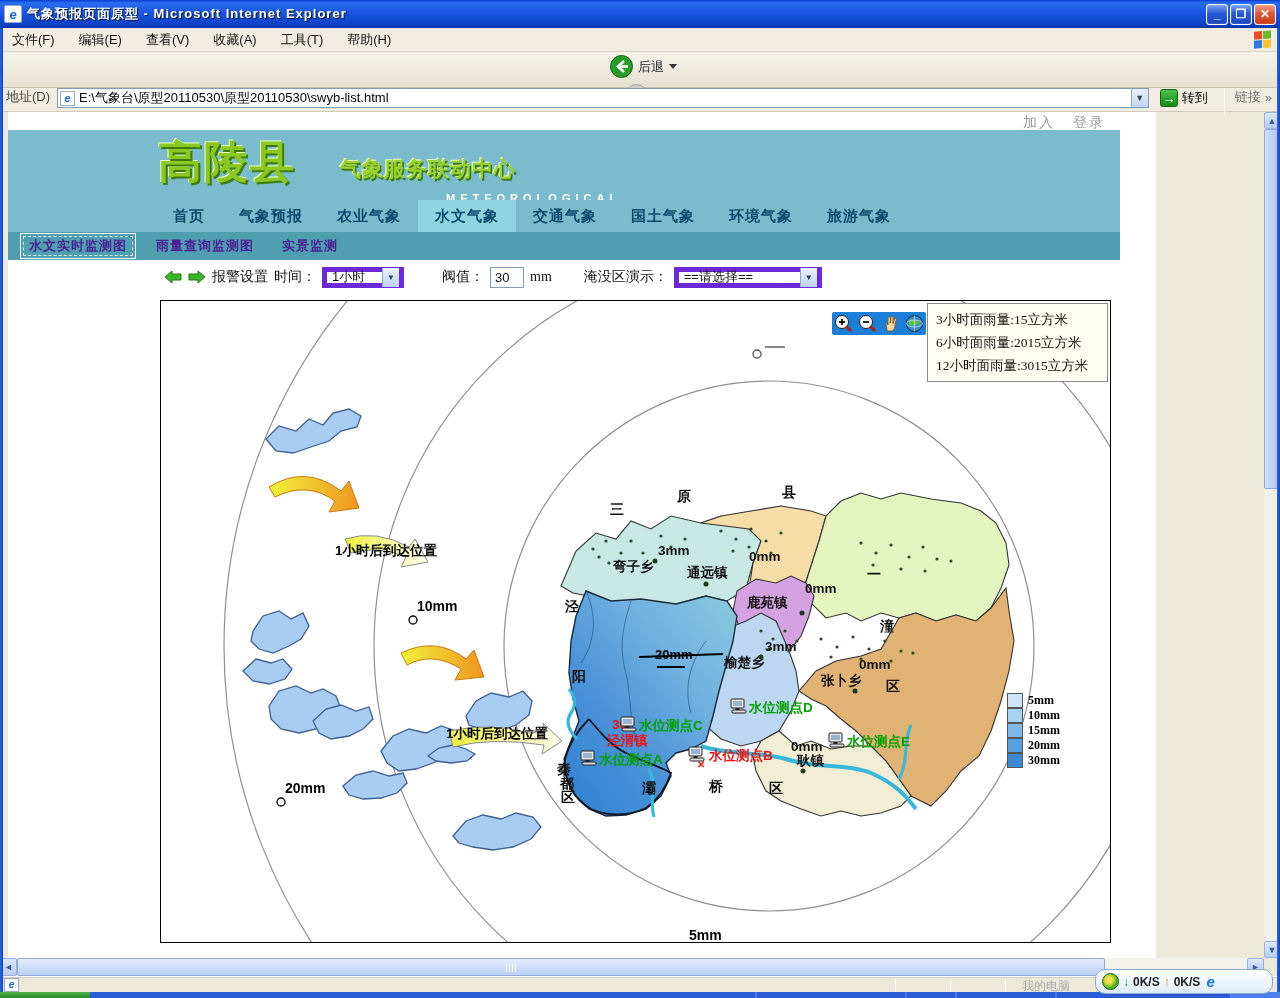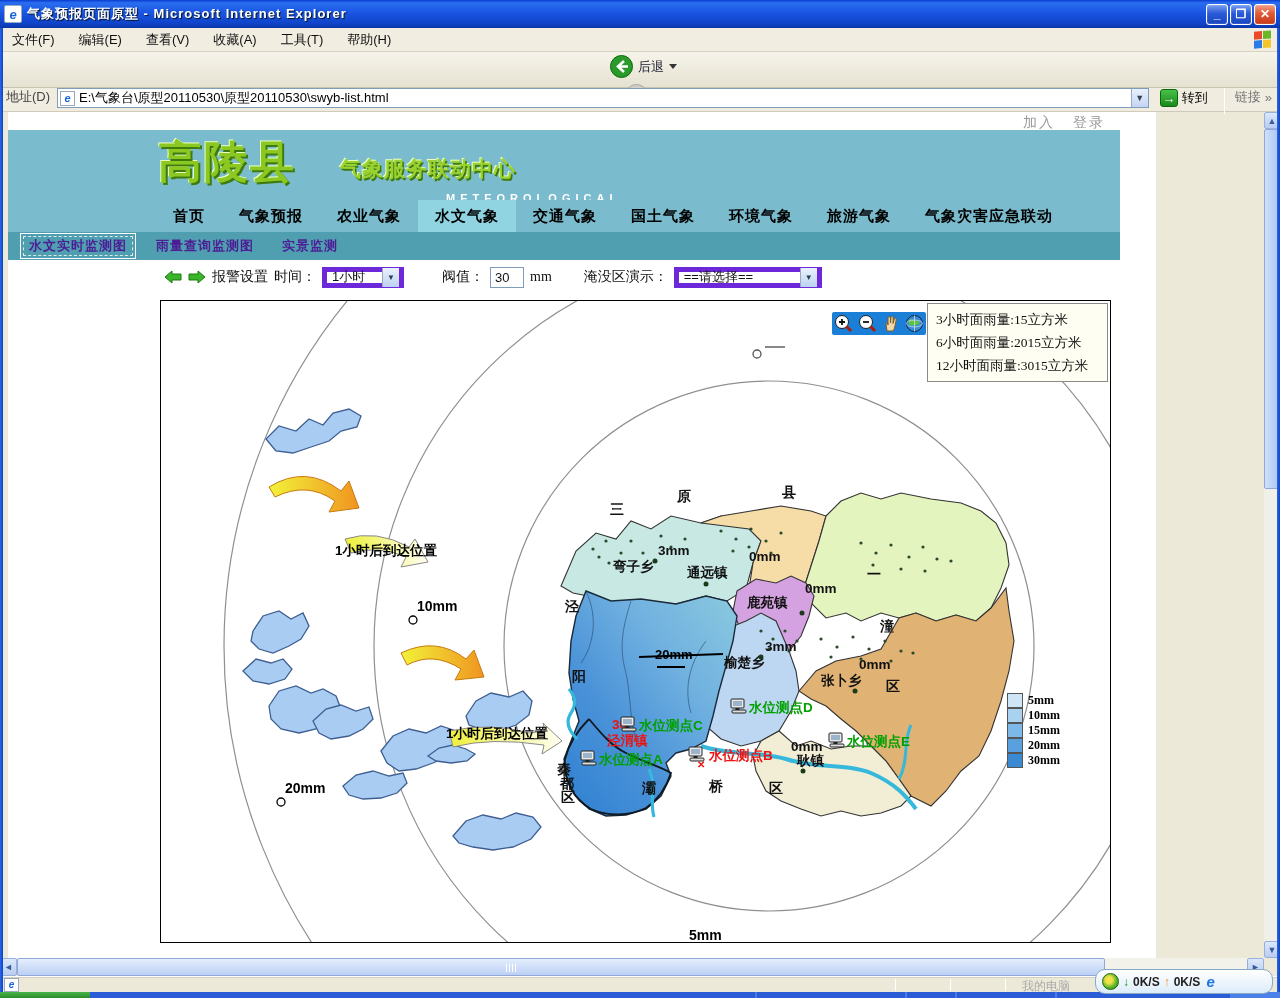--- a/index.html
+++ b/index.html
@@ -59,21 +59,21 @@
   .account span { margin-right:18px; }
   .teal { position:absolute; left:0; top:18px; width:1112px; height:102px; background:#7abccd; }
   .logo { position:absolute; left:150px; top:10px; display:flex; align-items:flex-end;gap:36px; }
   .logo .county { font-size:44px; font-weight:bold; line-height:44px; color:#8cc822;
     text-shadow:2px 2px 0 #3e7a0e, -1px -1px 0 #eaffc0; letter-spacing:2px; }
   .logo .ttl { font-size:21px; font-weight:bold; color:#9ad22e; text-shadow:1.5px 1.5px 0 #3e7a0e, -1px -1px 0 #eaffc0;
     margin-left:8px; line-height:30px; letter-spacing:1px;}
   .logo .sub { position:absolute; left:288px; top:52px; color:#fff; font-size:11px; font-weight:bold; letter-spacing:5px; }
   .nav { position:absolute; left:0; top:88px; width:1112px; height:32px; background:#7abccd;
     display:flex; align-items:stretch; padding-left:148px; }
-  .nav .item { color:#000000; font-size:15px; font-weight:bold; padding:7px 17px; letter-spacing:1px; }
+  .nav .item { color:#0c4a6e; font-size:15px; font-weight:bold; padding:7px 17px; letter-spacing:1px; }
   .nav .item.active { background:#8fd4e0; }
   .subnav { position:absolute; left:0; top:120px; width:1112px; height:28px; background:#4f9fb1;
     display:flex; align-items:center; padding-left:6px; }
   .subnav .sitem { color:#4c1d95; font-size:13px; font-weight:bold; margin:0 14px; letter-spacing:1px; }
   .subnav .sitem.sel { border:1px solid #fff; outline:1px dashed #d8ecee; outline-offset:-4px; padding:3px 8px; margin:0 6px; }
 
   
   .ctrl { position:absolute; left:156px; top:152px; height:26px; display:flex; align-items:center; gap:6px; font-size:14px; color:#111; }
   .garr { display:inline-block; }
   .xpselect { height:21px; background:#fff; border:5px solid #6d28d9; display:flex; align-items:center; font-size:13px; }
@@ -276,21 +276,20 @@
 
     <div class="nav">
       <span class="item">首页</span>
       <span class="item">气象预报</span>
       <span class="item">农业气象</span>
       <span class="item active">水文气象</span>
       <span class="item">交通气象</span>
       <span class="item">国土气象</span>
       <span class="item">环境气象</span>
       <span class="item">旅游气象</span>
-      <span class="item">气象灾害应急联动</span>
     </div>
 
     <div class="subnav">
       <span class="sitem sel">水文实时监测图</span>
       <span class="sitem">雨量查询监测图</span>
       <span class="sitem">实景监测</span>
     </div>
 
     <div class="ctrl">
       <svg width="18" height="14" class="garr">

